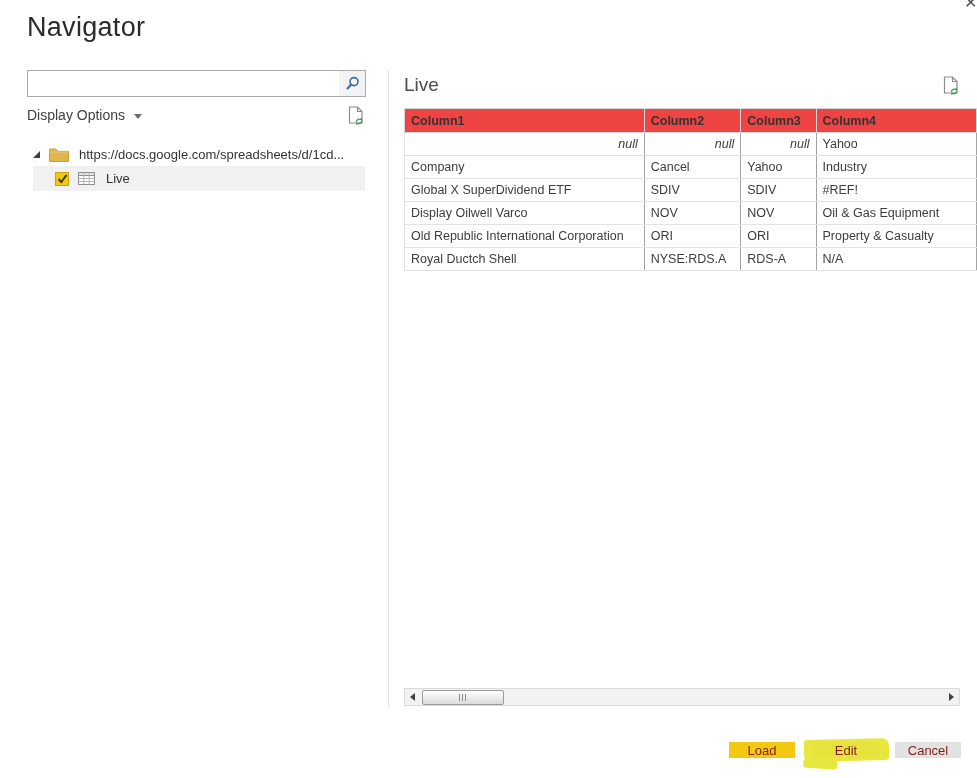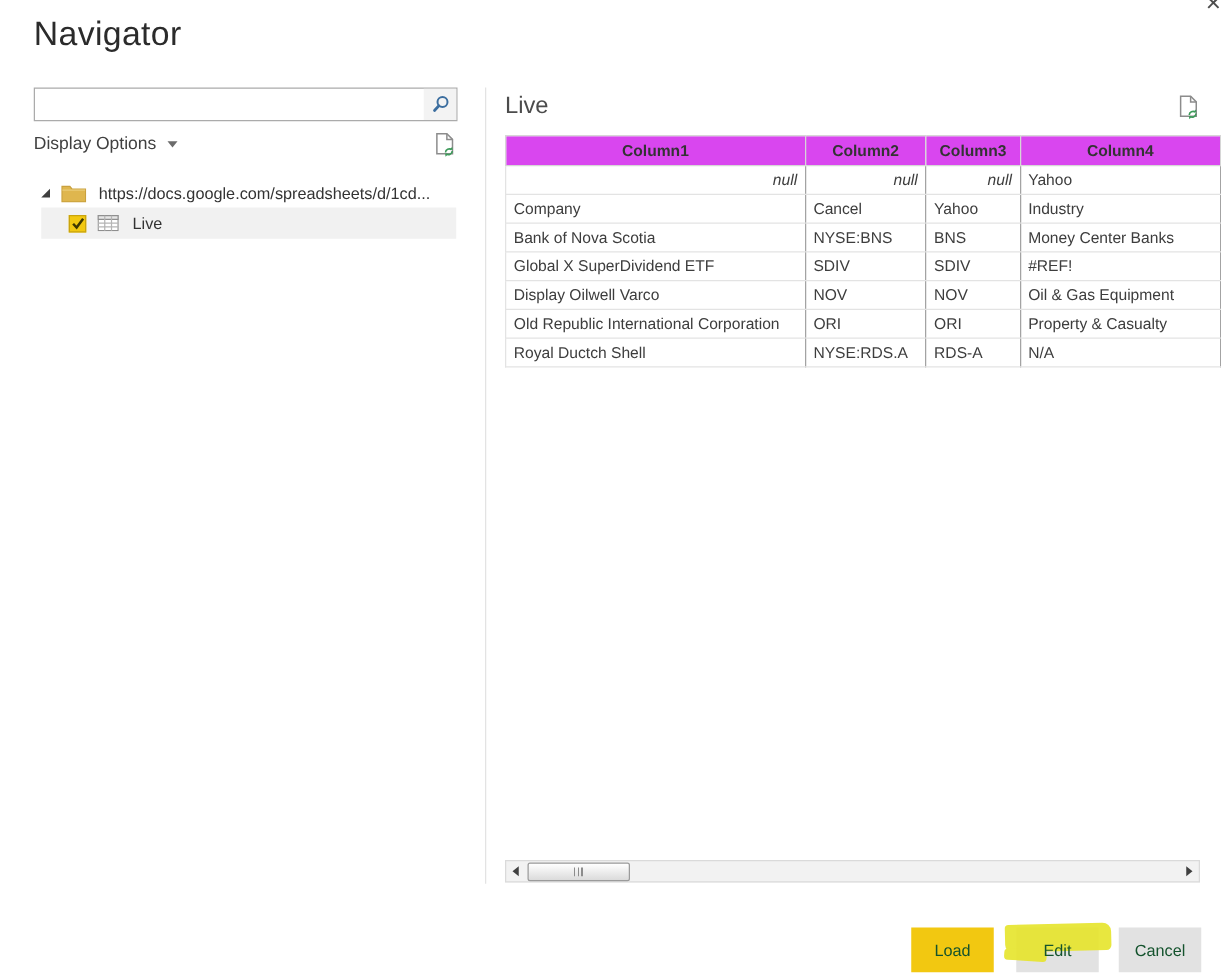--- a/index.html
+++ b/index.html
@@ -38,22 +38,22 @@
     display:flex;align-items:center;cursor:pointer;}
   .checkbox{width:14px;height:14px;margin-left:22px;background:var(--accent);
     border:1px solid #C9A40E;box-sizing:border-box;display:flex;align-items:center;justify-content:center;cursor:pointer;}
   .table-ic{margin-left:9px;line-height:0;}
   .tree-item-label{margin-left:11px;font-size:13px;color:#333;}
   .v-divider{position:absolute;left:388px;top:70px;width:1px;height:637px;background:#E3E3E3;}
   
   .preview-title{position:absolute;left:404px;top:74px;font-size:19px;color:#4c4c4c;}
   table.preview-table{position:absolute;left:404px;top:108px;border-collapse:collapse;
     table-layout:fixed;}
-  .preview-table th{background:#d946ef;font-size:12.5px;font-weight:700;color:#333;
-    text-align:center;padding:5px 6px 4px 6px;border:1px solid #D6D6D6;white-space:nowrap;overflow:hidden;}
+  .preview-table th{background:#ef4444;font-size:12.5px;font-weight:700;color:#333;
+    text-align:left;padding:5px 6px 4px 6px;border:1px solid #D6D6D6;white-space:nowrap;overflow:hidden;}
   .preview-table td{font-size:12.5px;color:#3d3d3d;padding:4px 6px;background:#fff;
     border-right:1px solid #a3a3a3;border-bottom:1px solid #E3E3E3;
     white-space:nowrap;overflow:hidden;}
   .preview-table td:first-child{border-left:1px solid #E3E3E3;}
   .preview-table td.is-null{font-style:italic;text-align:right;}
   .col0{width:260px;} .col1{width:102px;} .col2{width:83px;} .col3{width:220px;}
   
   .hscroll{position:absolute;left:404px;top:688px;width:556px;height:18px;background:#F2F2F2;
     border:1px solid #DADADA;box-sizing:border-box;}
   .hs-btn{position:absolute;top:0;width:15px;height:16px;display:flex;align-items:center;
@@ -61,21 +61,21 @@
   .hs-left{left:0;} .hs-right{right:0;}
   .arr-left{width:0;height:0;border-top:4px solid transparent;border-bottom:4px solid transparent;
     border-right:5px solid #404040;}
   .arr-right{width:0;height:0;border-top:4px solid transparent;border-bottom:4px solid transparent;
     border-left:5px solid #404040;}
   .hs-thumb{position:absolute;left:17px;top:1px;width:80px;height:13px;cursor:pointer;
     background:linear-gradient(#FFFFFF,#DBDBDB);border:1px solid #9B9B9B;border-radius:2px;}
   .thumb-grip{position:absolute;left:50%;top:3px;transform:translateX(-50%);width:8px;height:7px;
     background:repeating-linear-gradient(90deg,#8C8C8C 0 1px,transparent 1px 3px);}
   
-  .btn{position:absolute;top:742px;height:36px;font-size:13px;color:#14532d;border:none;
+  .btn{position:absolute;top:742px;height:16px;font-size:13px;color:#7f1d1d;border:none;
     font-family:inherit;text-align:center;cursor:pointer;overflow:visible;padding:0;}
   .btn-load{left:729px;width:66px;background:var(--accent);}
   .btn-edit{left:813px;width:66px;background:#E2E2E2;}
   .btn-cancel{left:895px;width:66px;background:#E2E2E2;}
   .edit-highlight{position:absolute;left:-9px;top:-3px;width:85px;height:22px;
     background:var(--marker);opacity:.92;transform:rotate(-1.4deg);
     border-radius:3px 7px 4px 6px;}
   .edit-highlight::after{content:"";position:absolute;left:-1px;bottom:-7px;width:34px;height:9px;
     background:var(--marker);transform:rotate(5deg);border-radius:3px;}
   .btn-label{position:relative;}
@@ -178,26 +178,20 @@
         <td class="col2 is-null">null</td>
         <td class="col3">Yahoo</td>
       </tr>
       <tr>
         <td class="col0">Company</td>
         <td class="col1">Cancel</td>
         <td class="col2">Yahoo</td>
         <td class="col3">Industry</td>
       </tr>
       <tr>
-        <td class="col0">Bank of Nova Scotia</td>
-        <td class="col1">NYSE:BNS</td>
-        <td class="col2">BNS</td>
-        <td class="col3">Money Center Banks</td>
-      </tr>
-      <tr>
         <td class="col0">Global X SuperDividend ETF</td>
         <td class="col1">SDIV</td>
         <td class="col2">SDIV</td>
         <td class="col3">#REF!</td>
       </tr>
       <tr>
         <td class="col0">Display Oilwell Varco</td>
         <td class="col1">NOV</td>
         <td class="col2">NOV</td>
         <td class="col3">Oil &amp; Gas Equipment</td>

